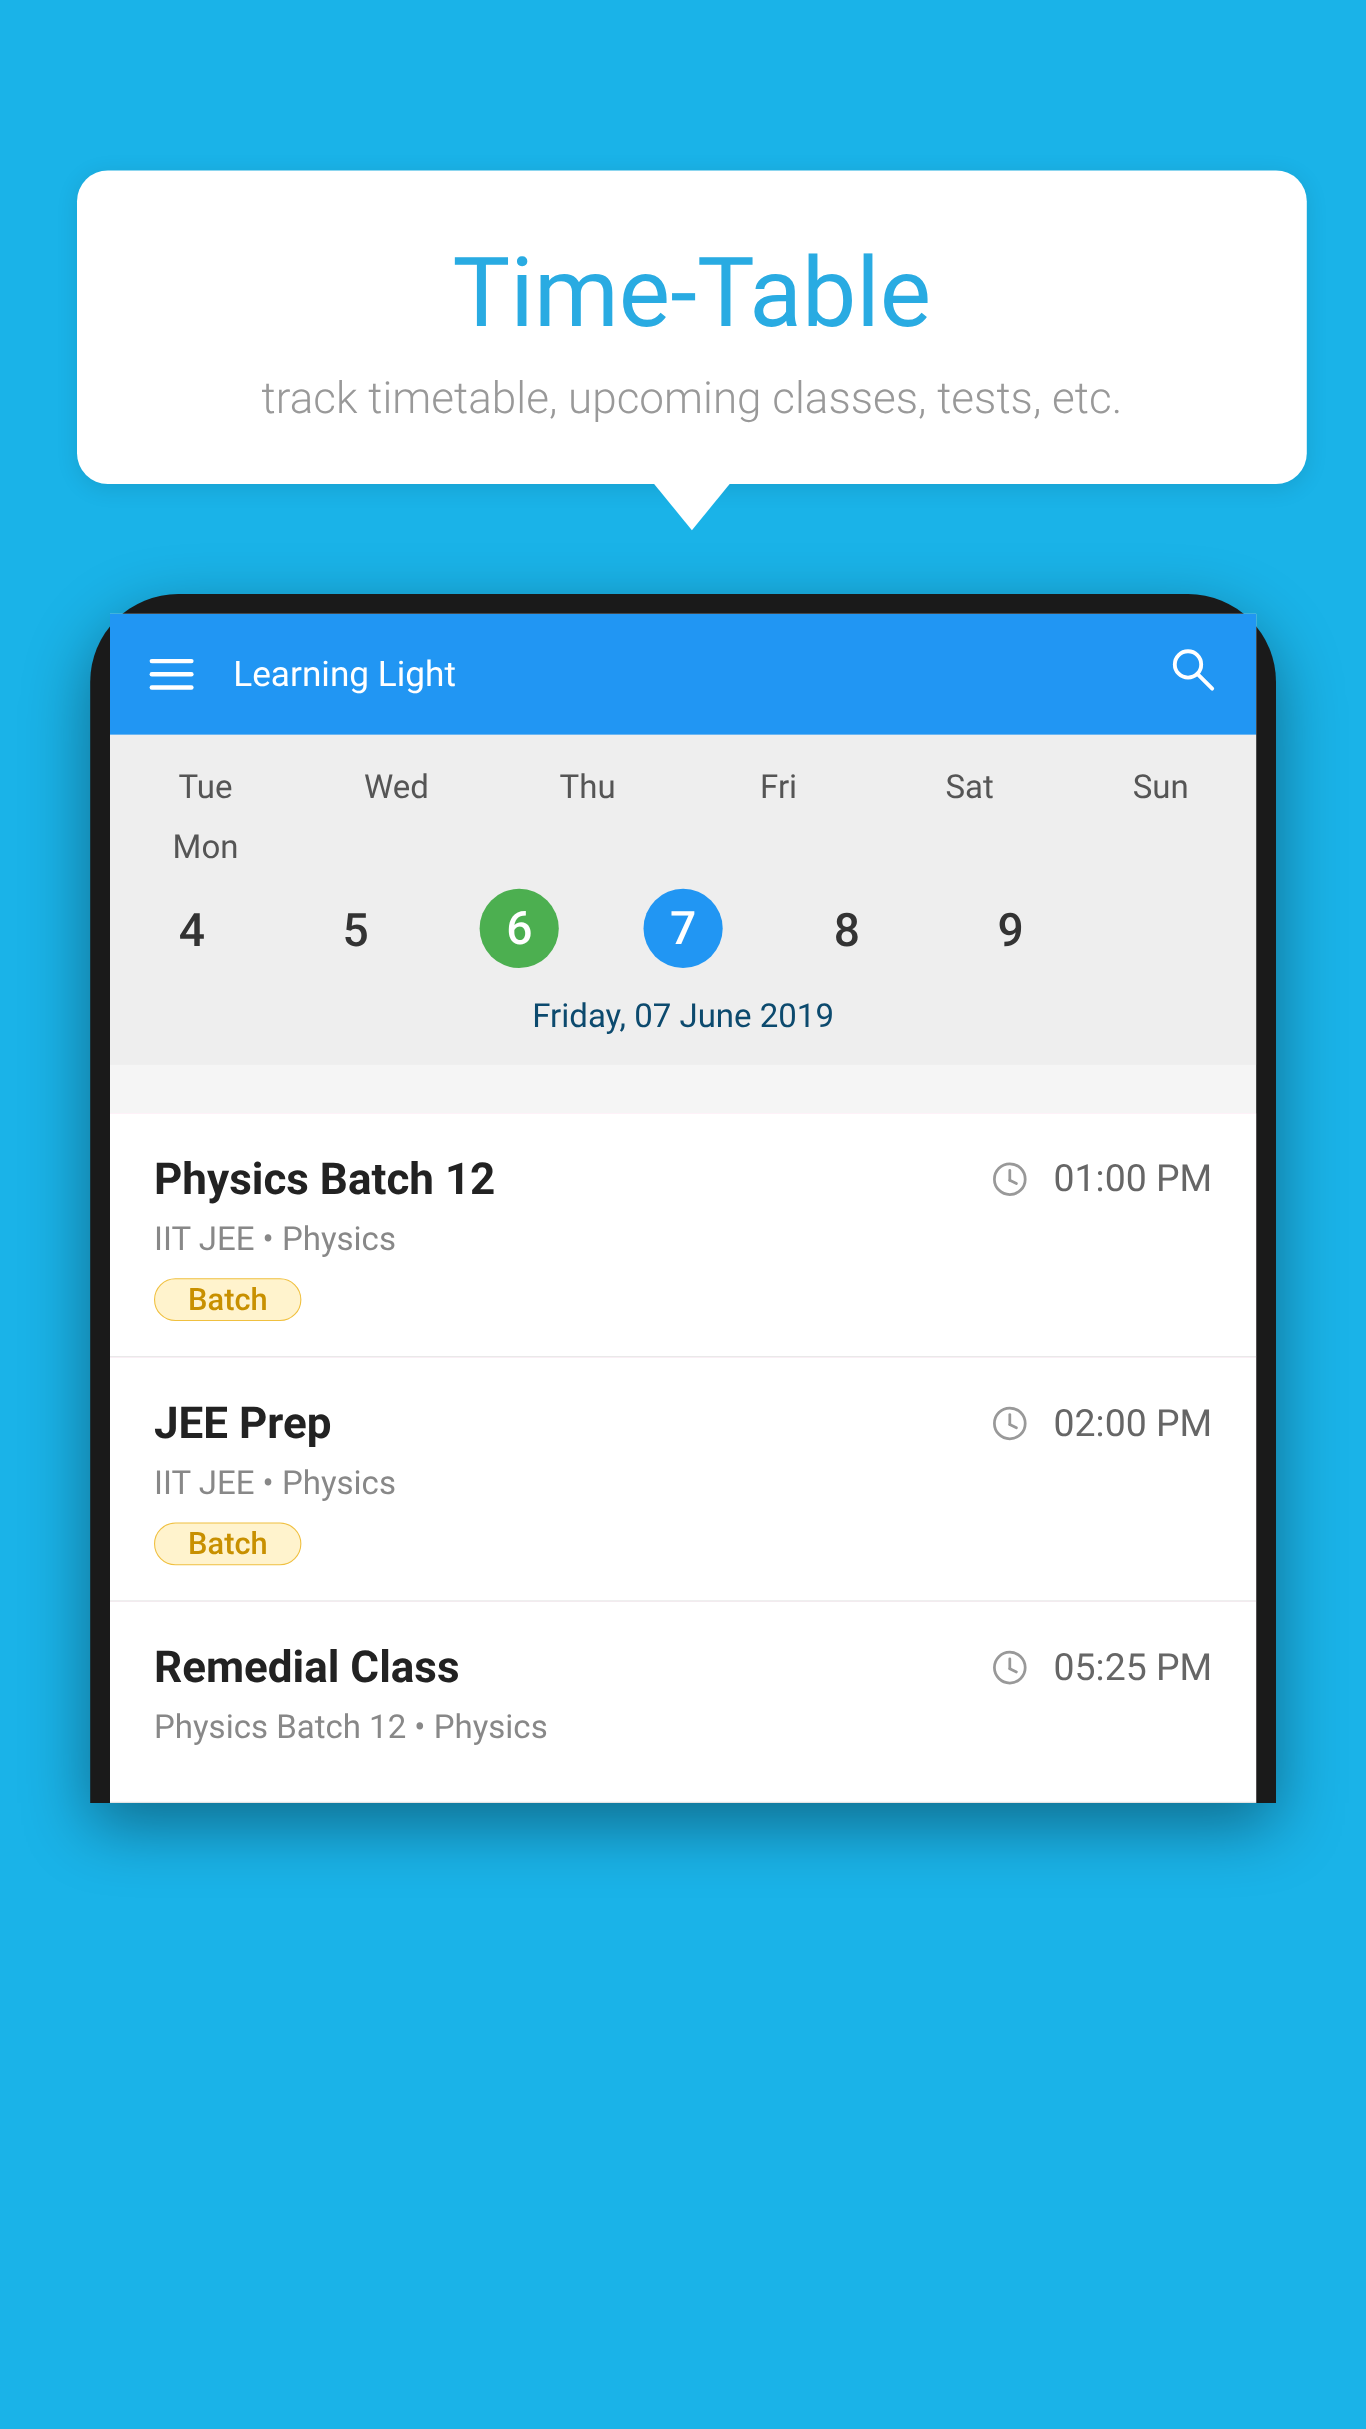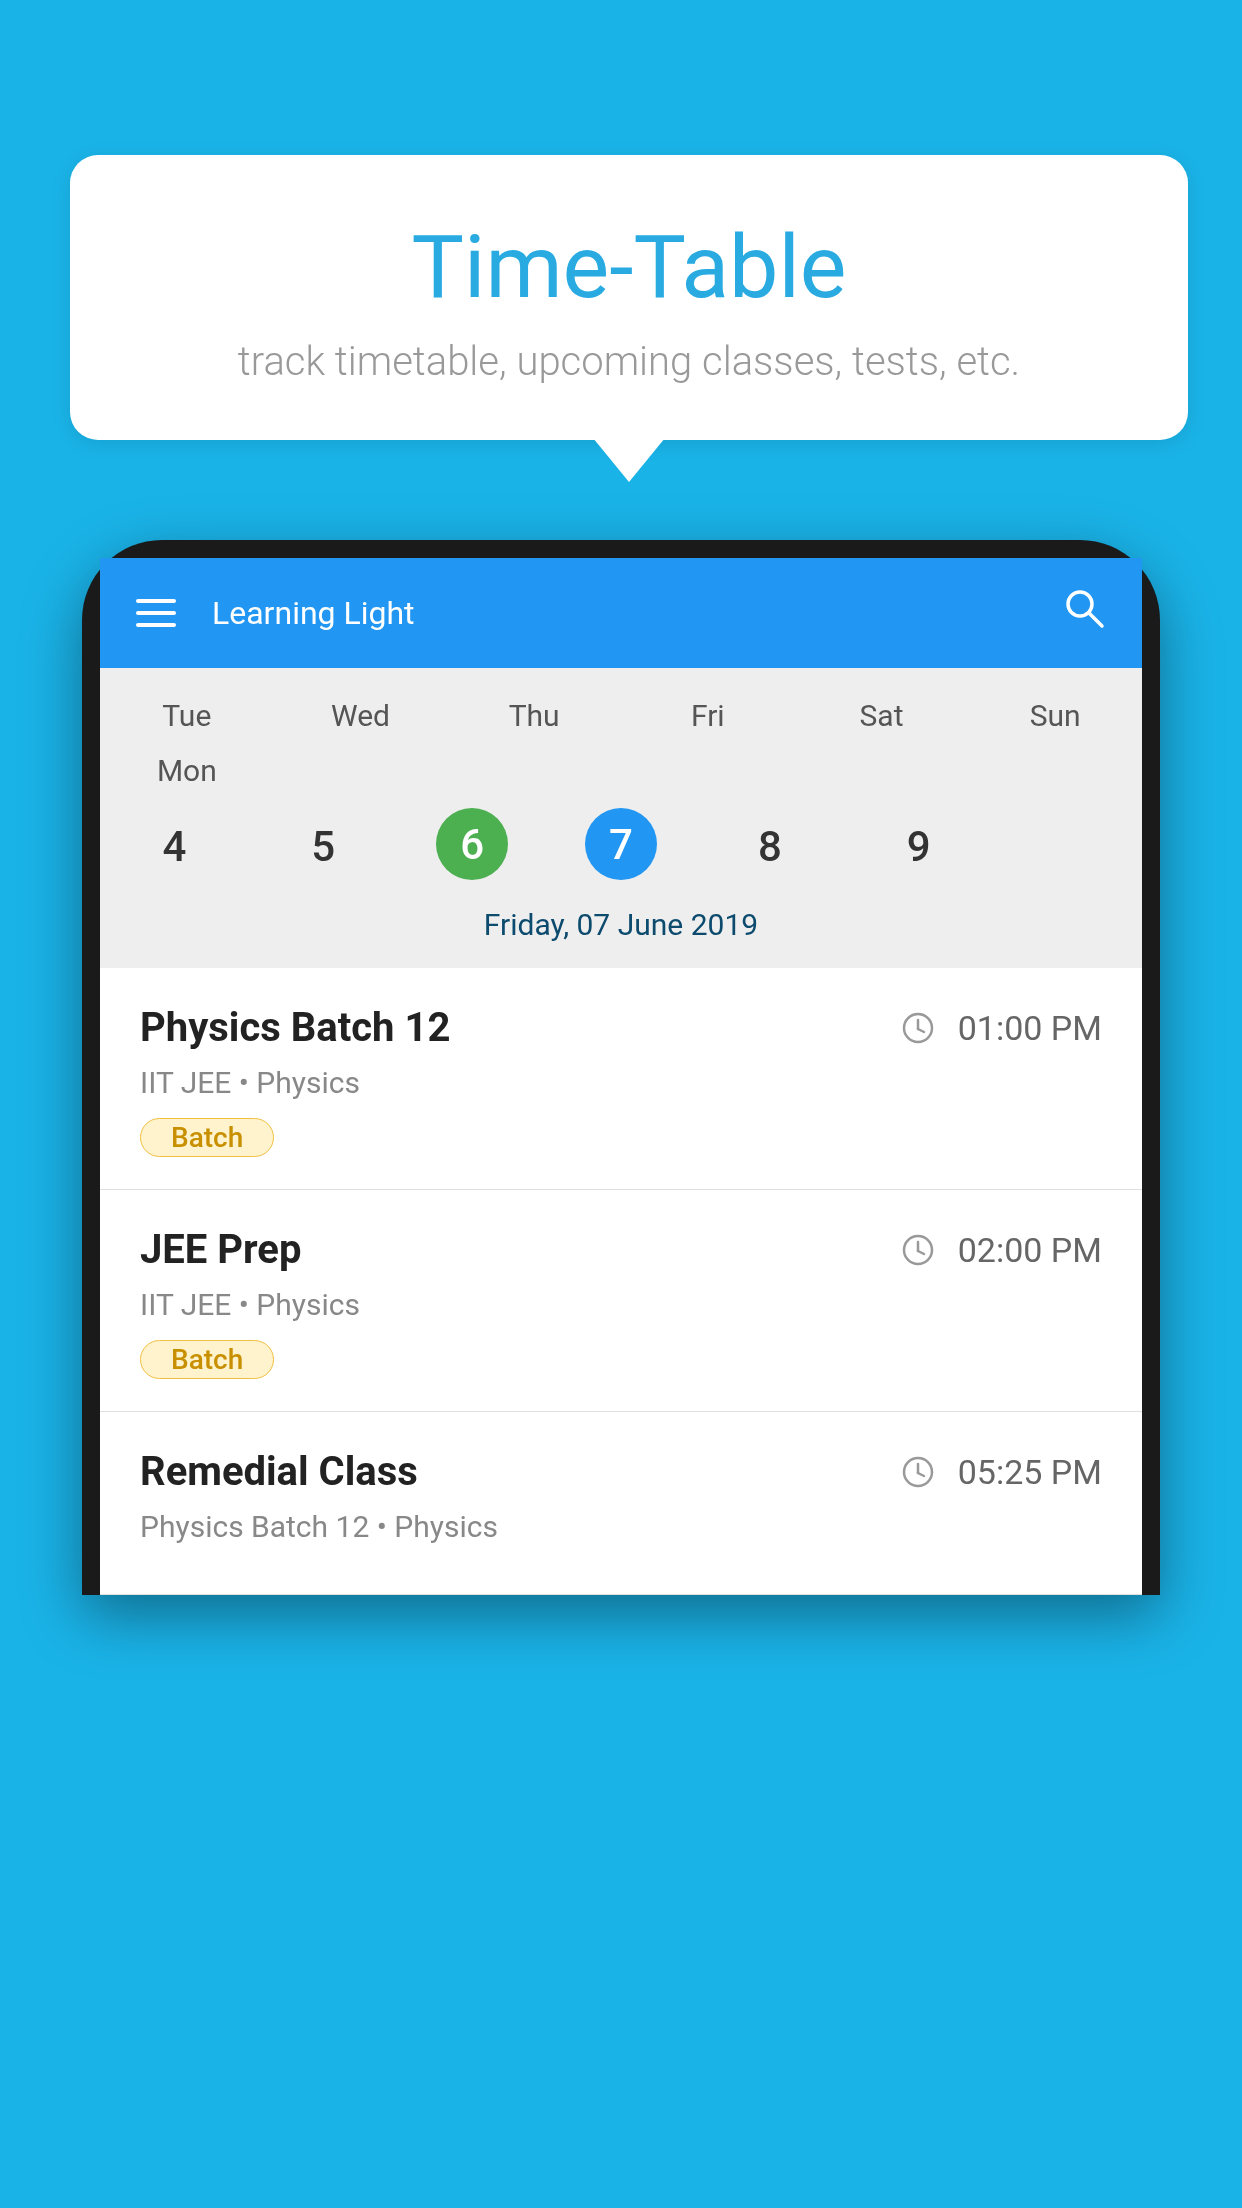--- a/index.html
+++ b/index.html
@@ -235,20 +235,21 @@
     .selected-date-label {
       text-align: center;
       font-size: 30px;
       color: #0c4a6e;
       padding: 12px 0 16px;
     }
 
     
     .events-section {
       background: #f9a8d4;
+      margin-top: 44px;
     }
 
     .event-card {
       background: white;
       padding: 36px 40px 32px;
       border-bottom: 1px solid #e0e0e0;
     }
 
     .event-header {
       display: flex;

